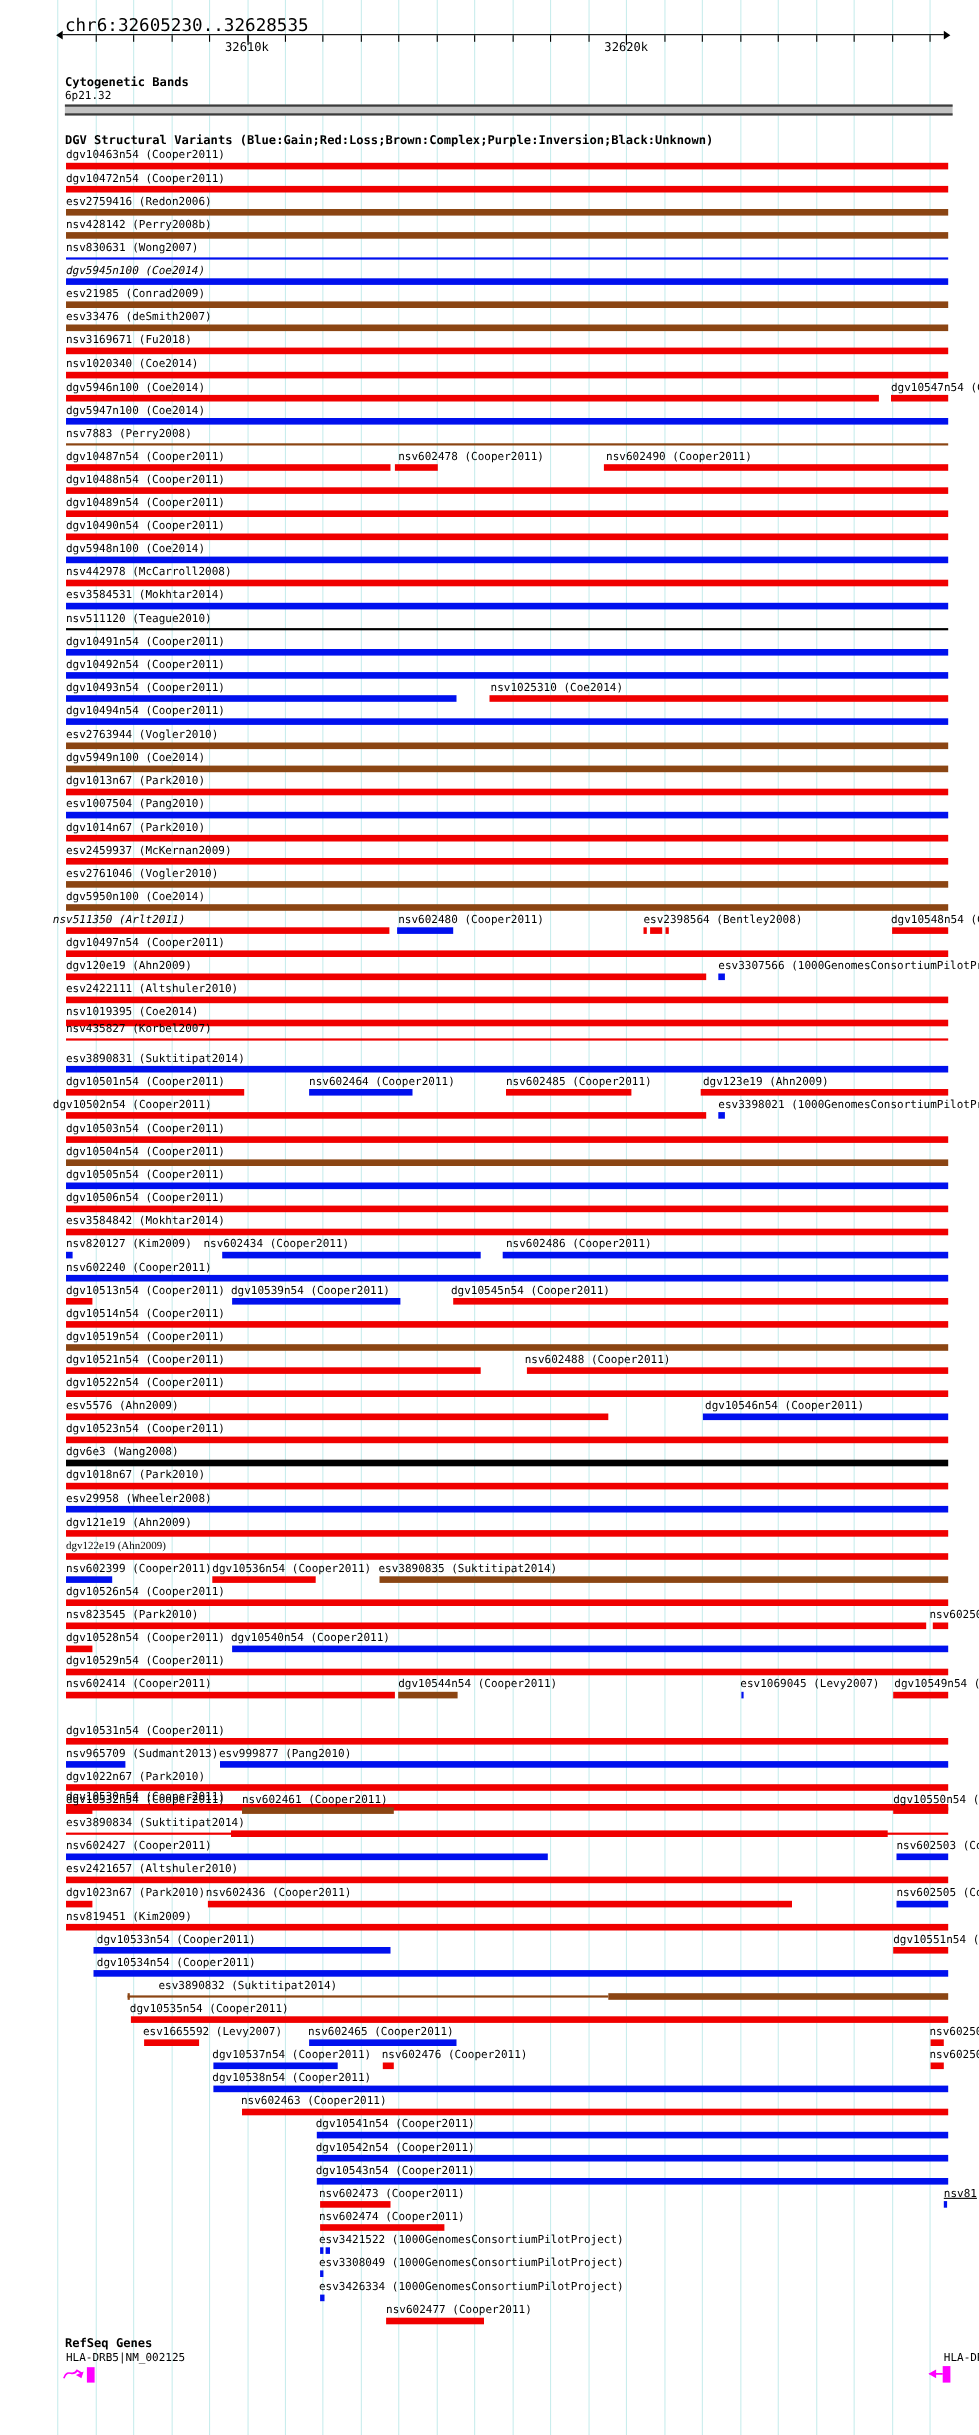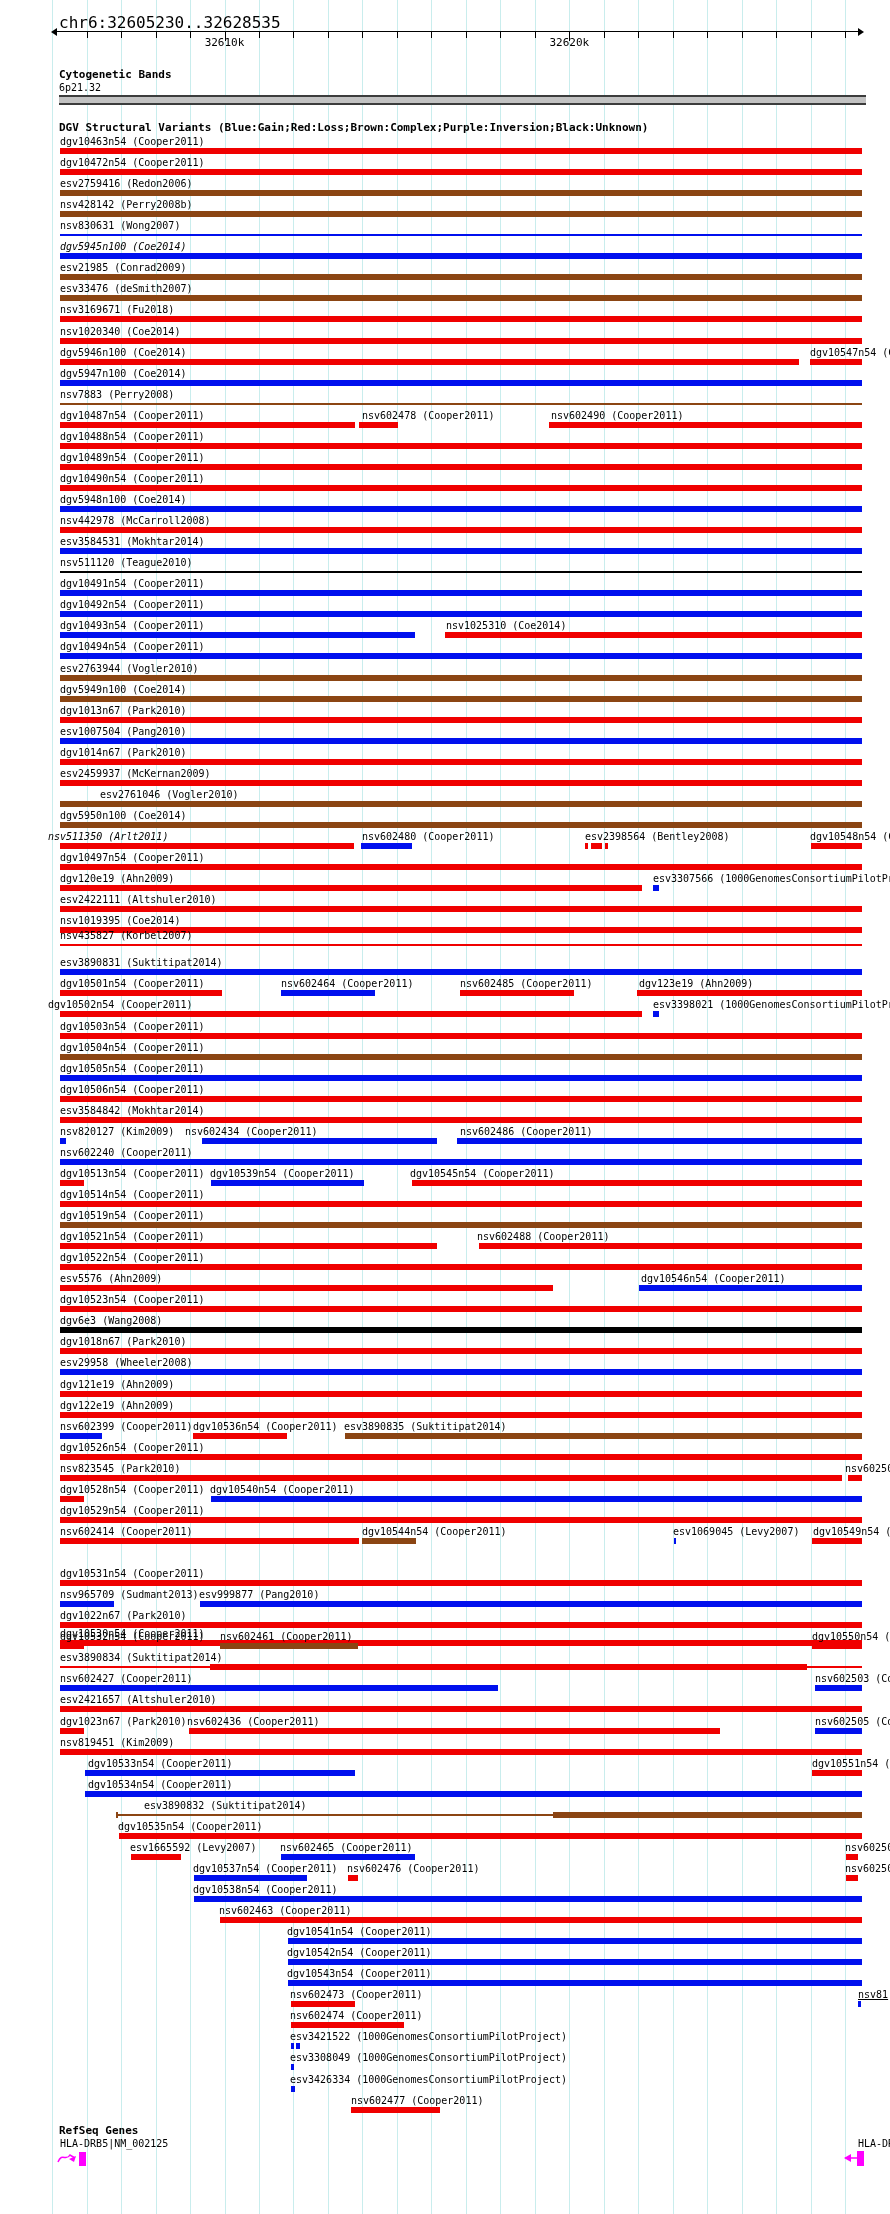--- a/index.html
+++ b/index.html
@@ -226,21 +226,21 @@
         </div>
         <div class="vrow" style="top: 744.74px;">
           <span class="vlabel" style="left: 60px;">dgv1014n67 (Park2010)</span>
           <div class="vbar" style="left: 60px; width: 802px; background: rgb(240, 0, 0);"></div>
         </div>
         <div class="vrow" style="top: 765.8px;">
           <span class="vlabel" style="left: 60px;">esv2459937 (McKernan2009)</span>
           <div class="vbar" style="left: 60px; width: 802px; background: rgb(240, 0, 0);"></div>
         </div>
         <div class="vrow" style="top: 786.86px;">
-          <span class="vlabel" style="left: 60px; margin-left: 40px;">esv2761046 (Vogler2010)</span>
+          <span class="vlabel" style="left: 60px;">esv2761046 (Vogler2010)</span>
           <div class="vbar" style="left: 60px; width: 802px; background: rgb(139, 69, 19);"></div>
         </div>
         <div class="vrow" style="top: 807.92px;">
           <span class="vlabel" style="left: 60px;">dgv5950n100 (Coe2014)</span>
           <div class="vbar" style="left: 60px; width: 802px; background: rgb(139, 69, 19);"></div>
         </div>
         <div class="vrow" style="top: 828.98px;">
           <span class="vlabel" style="left: 48px; font-style: italic;">nsv511350 (Arlt2011)</span>
           <span class="vlabel" style="left: 362px;">nsv602480 (Cooper2011)</span>
           <span class="vlabel" style="left: 585px;">esv2398564 (Bentley2008)</span>
@@ -371,21 +371,21 @@
           <div class="vbar" style="left: 60px; width: 802px; background: rgb(240, 0, 0);"></div>
         </div>
         <div class="vrow" style="top: 1355.48px;">
           <span class="vlabel" style="left: 60px;">esv29958 (Wheeler2008)</span>
           <div class="vbar" style="left: 60px; width: 802px; background: rgb(0, 16, 238);"></div>
         </div>
         <div class="vrow" style="top: 1376.54px;">
           <span class="vlabel" style="left: 60px;">dgv121e19 (Ahn2009)</span>
           <div class="vbar" style="left: 60px; width: 802px; background: rgb(240, 0, 0);"></div>
         </div>
-        <div class="vrow" style="top: 1397.6px;">
+        <div class="vrow" style="top: 1397.6px; font-family: Liberation Serif, serif;">
           <span class="vlabel" style="left: 60px;">dgv122e19 (Ahn2009)</span>
           <div class="vbar" style="left: 60px; width: 802px; background: rgb(240, 0, 0);"></div>
         </div>
         <div class="vrow" style="top: 1418.66px;">
           <span class="vlabel" style="left: 60px;">nsv602399 (Cooper2011)</span>
           <span class="vlabel" style="left: 193px;">dgv10536n54 (Cooper2011)</span>
           <span class="vlabel" style="left: 344px;">esv3890835 (Suktitipat2014)</span>
           <div class="vbar" style="left: 60px; width: 42px; background: rgb(0, 16, 238);"></div>
           <div class="vbar" style="left: 193px; width: 94px; background: rgb(240, 0, 0);"></div>
           <div class="vbar" style="left: 345px; width: 517px; background: rgb(139, 69, 19);"></div>

